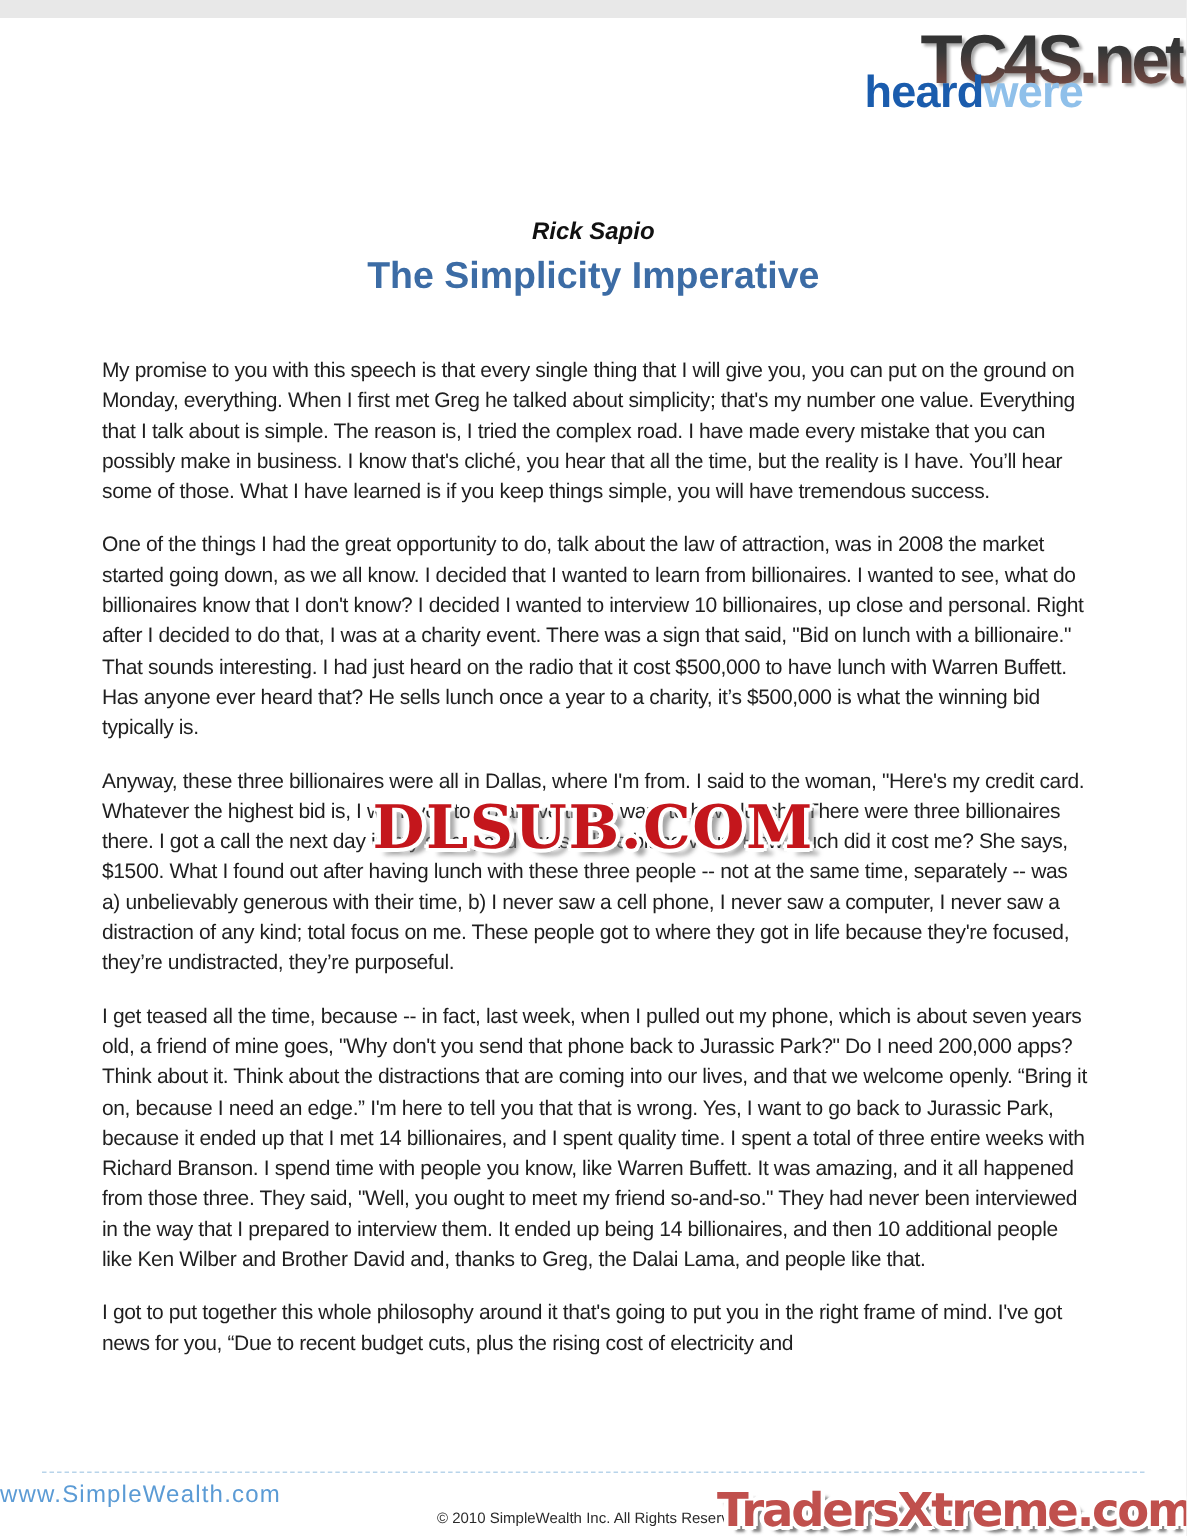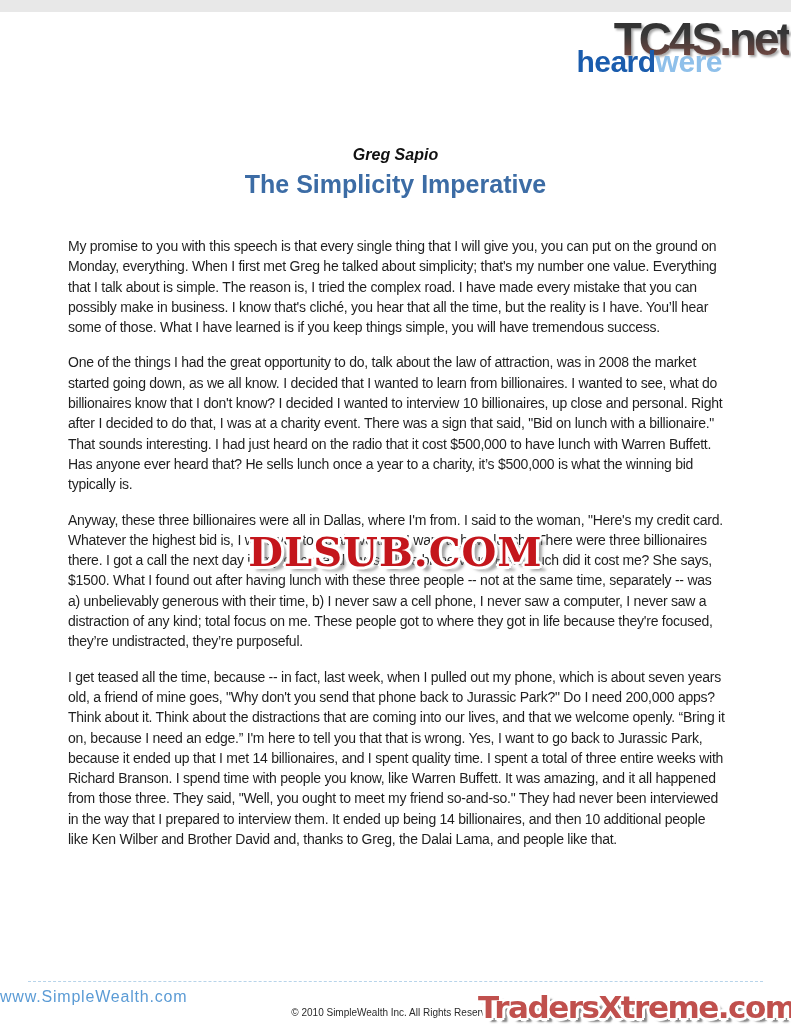--- a/index.html
+++ b/index.html
@@ -113,29 +113,30 @@
 </style>
 </head>
 <body>
 
 <div class="page">
 
   <div class="wm-top">TC4S.net</div>
 
   <div class="logo"><span class="logo-engage">heard</span><span class="logo-today">were</span></div>
 
-  <div class="author">Greg Sapio</div>
+  <div class="author">Rick Sapio</div>
 
   <h1 class="title">The Simplicity Imperative</h1>
 
   <div class="content">
     <p>My promise to you with this speech is that every single thing that I will give you, you can put on the ground on Monday, everything. When I first met Greg he talked about simplicity; that's my number one value. Everything that I talk about is simple. The reason is, I tried the complex road. I have made every mistake that you can possibly make in business. I know that's cliché, you hear that all the time, but the reality is I have. You’ll hear some of those. What I have learned is if you keep things simple, you will have tremendous success.</p>
     <p>One of the things I had the great opportunity to do, talk about the law of attraction, was in 2008 the market started going down, as we all know. I decided that I wanted to learn from billionaires. I wanted to see, what do billionaires know that I don't know? I decided I wanted to interview 10 billionaires, up close and personal. Right after I decided to do that, I was at a charity event. There was a sign that said, "Bid on lunch with a billionaire." That sounds interesting. I had just heard on the radio that it cost $500,000 to have lunch with Warren Buffett. Has anyone ever heard that? He sells lunch once a year to a charity, it’s $500,000 is what the winning bid typically is.</p>
     <p>Anyway, these three billionaires were all in Dallas, where I'm from. I said to the woman, "Here's my credit card. Whatever the highest bid is, I want you to go above that. I want to have lunch." There were three billionaires there. I got a call the next day in my office, and I was a little bit nervous. How much did it cost me? She says, $1500. What I found out after having lunch with these three people -- not at the same time, separately -- was a) unbelievably generous with their time, b) I never saw a cell phone, I never saw a computer, I never saw a distraction of any kind; total focus on me. These people got to where they got in life because they're focused, they’re undistracted, they’re purposeful.</p>
     <p>I get teased all the time, because -- in fact, last week, when I pulled out my phone, which is about seven years old, a friend of mine goes, "Why don't you send that phone back to Jurassic Park?" Do I need 200,000 apps? Think about it. Think about the distractions that are coming into our lives, and that we welcome openly. “Bring it on, because I need an edge.” I'm here to tell you that that is wrong. Yes, I want to go back to Jurassic Park, because it ended up that I met 14 billionaires, and I spent quality time. I spent a total of three entire weeks with Richard Branson. I spend time with people you know, like Warren Buffett. It was amazing, and it all happened from those three. They said, "Well, you ought to meet my friend so-and-so." They had never been interviewed in the way that I prepared to interview them. It ended up being 14 billionaires, and then 10 additional people like Ken Wilber and Brother David and, thanks to Greg, the Dalai Lama, and people like that.</p>
+    <p>I got to put together this whole philosophy around it that's going to put you in the right frame of mind. I've got news for you, “Due to recent budget cuts, plus the rising cost of electricity and</p>
   </div>
 
   <div class="wm-mid">DLSUB.COM</div>
 
   <div class="footer-divider"></div>
 
   <div class="footer-url">www.SimpleWealth.com</div>
 
   <div class="footer-copy">© 2010 SimpleWealth Inc.  All Rights Reserved.</div>
 

